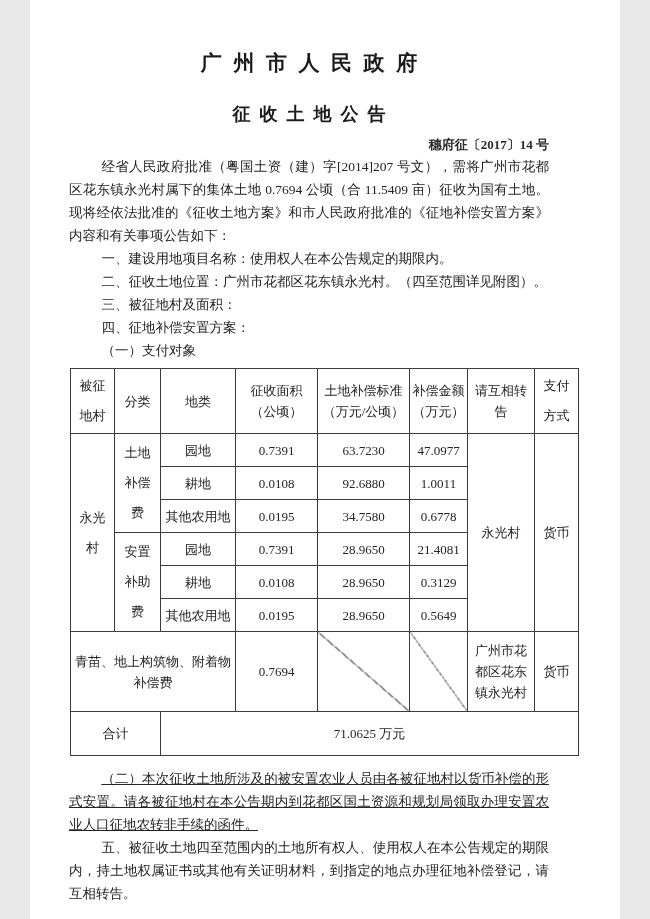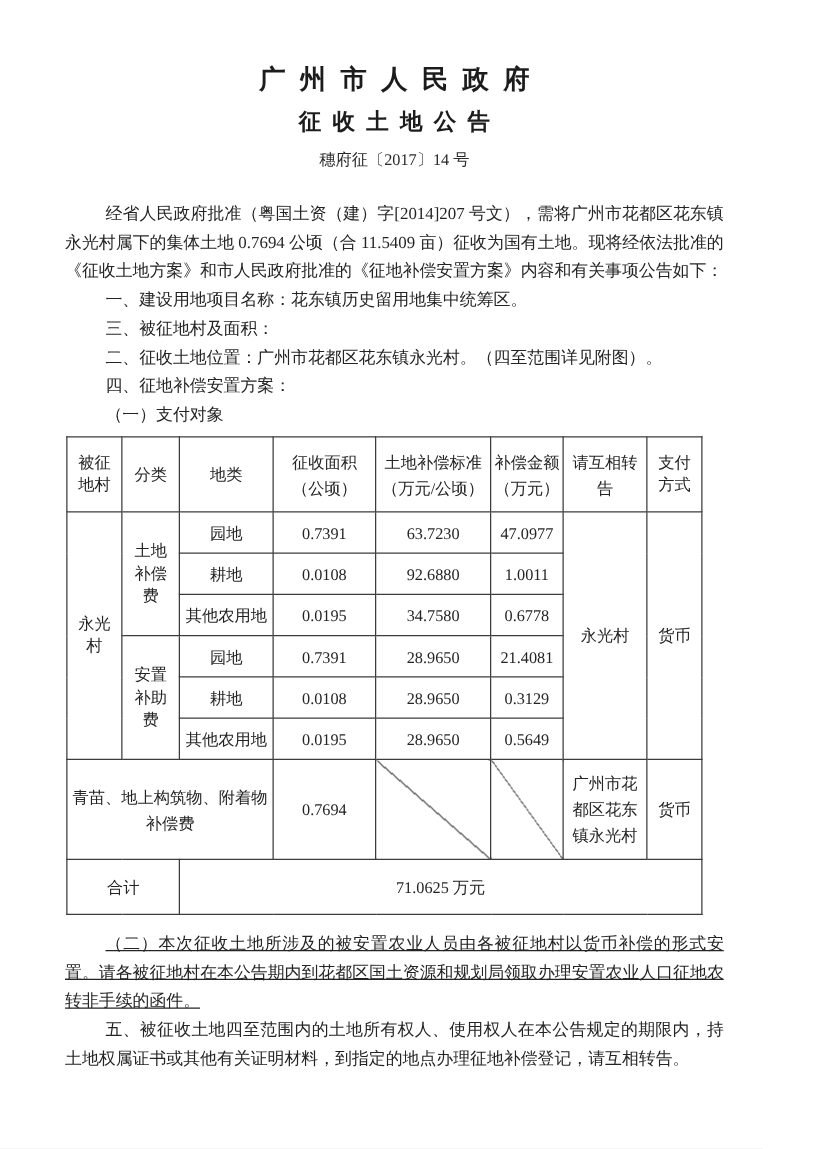--- a/index.html
+++ b/index.html
@@ -2,65 +2,66 @@
 <html><head>
 <meta charset="utf-8">
 <style>
   html, body {
     margin: 0;
     padding: 0;
     background: #e8e8e8;
   }
   .page {
     position: relative;
-    width: 650px;
+    width: 590px;
     height: 919px;
     margin: 0 auto;
     background: #ffffff;
     color: #222222;
     font-family: "Liberation Serif", "DejaVu Serif", serif;
     box-sizing: border-box;
-    padding: 48px 71px 0 52px;
+    padding: 48px 71px 0 39px;
     overflow: hidden;
   }
   .title1 {
     text-align: center;
     font-size: 21px;
     font-weight: bold;
     letter-spacing: 0.55em;
     text-indent: 0.55em;
     line-height: 30px;
     color: #1c1c1c;
   }
   .title2 {
     text-align: center;
     font-size: 18px;
     font-weight: bold;
     letter-spacing: 0.5em;
     text-indent: 0.5em;
     line-height: 26px;
-    margin-top: 6px;
+    margin-top: 23px;
     color: #1c1c1c;
   }
   .docnum {
-    text-align: center;
+    text-align: right;
     font-size: 13px;
     line-height: 17px;
     margin-top: 9px;
     color: #2a2a2a;
+    font-weight: bold;
   }
   .para {
     font-size: 13.5px;
     line-height: 23px;
     text-align: justify;
     text-indent: 2.4em;
     margin: 0;
     color: #242424;
   }
-  .para.first { margin-top: 23px; }
+  .para.first { margin-top: 2px; }
   .para.detail { line-height: 26px; text-indent: 2.9em; }
   .para.after-table { margin-top: 11px; text-decoration: underline; }
   table.comp {
     border-collapse: collapse;
     table-layout: fixed;
     width: 508px;
     margin-top: 6px;
     margin-left: 1px;
     font-size: 13px;
     color: #242424;
@@ -71,39 +72,39 @@
     vertical-align: middle;
     padding: 2px;
     font-weight: normal;
     line-height: 21px;
     word-break: break-all;
   }
   tr.hdr   { height: 60px; }
   tr.body  { height: 33px; }
   tr.misc  { height: 80px; }
   tr.total { height: 44px; }
-  .w2 { display: inline-block; width: 2em; line-height: 18px; }
+  .w2 { display: inline-block; width: 2em; line-height: 30px; }
   td.diag {
     background-image: linear-gradient(to right top,
       transparent 49.5%, #6a6a6a 49.5%, #6a6a6a 50.5%, transparent 50.5%);
   }
 </style>
 </head>
 <body>
 
 <div class="page">
 
   <div class="title1">广州市人民政府</div>
   <div class="title2">征收土地公告</div>
   <div class="docnum">穗府征〔2017〕14 号</div>
 
   <p class="para first">经省人民政府批准（粤国土资（建）字[2014]207 号文），需将广州市花都区花东镇永光村属下的集体土地 0.7694 公顷（合 11.5409 亩）征收为国有土地。现将经依法批准的《征收土地方案》和市人民政府批准的《征地补偿安置方案》内容和有关事项公告如下：</p>
-  <p class="para">一、建设用地项目名称：花东镇历史留用地集中统筹区。</p>
+  <p class="para">一、建设用地项目名称：使用权人在本公告规定的期限内。</p>
+  <p class="para">二、征收土地位置：广州市花都区花东镇永光村。（四至范围详见附图）。</p>
   <p class="para">三、被征地村及面积：</p>
-  <p class="para">二、征收土地位置：广州市花都区花东镇永光村。（四至范围详见附图）。</p>
   <p class="para">四、征地补偿安置方案：</p>
   <p class="para">（一）支付对象</p>
 
   <table class="comp">
     <colgroup>
       <col style="width:44px">
         <col style="width:46px">
         <col style="width:75px">
         <col style="width:82px">
       <col style="width:92px">

